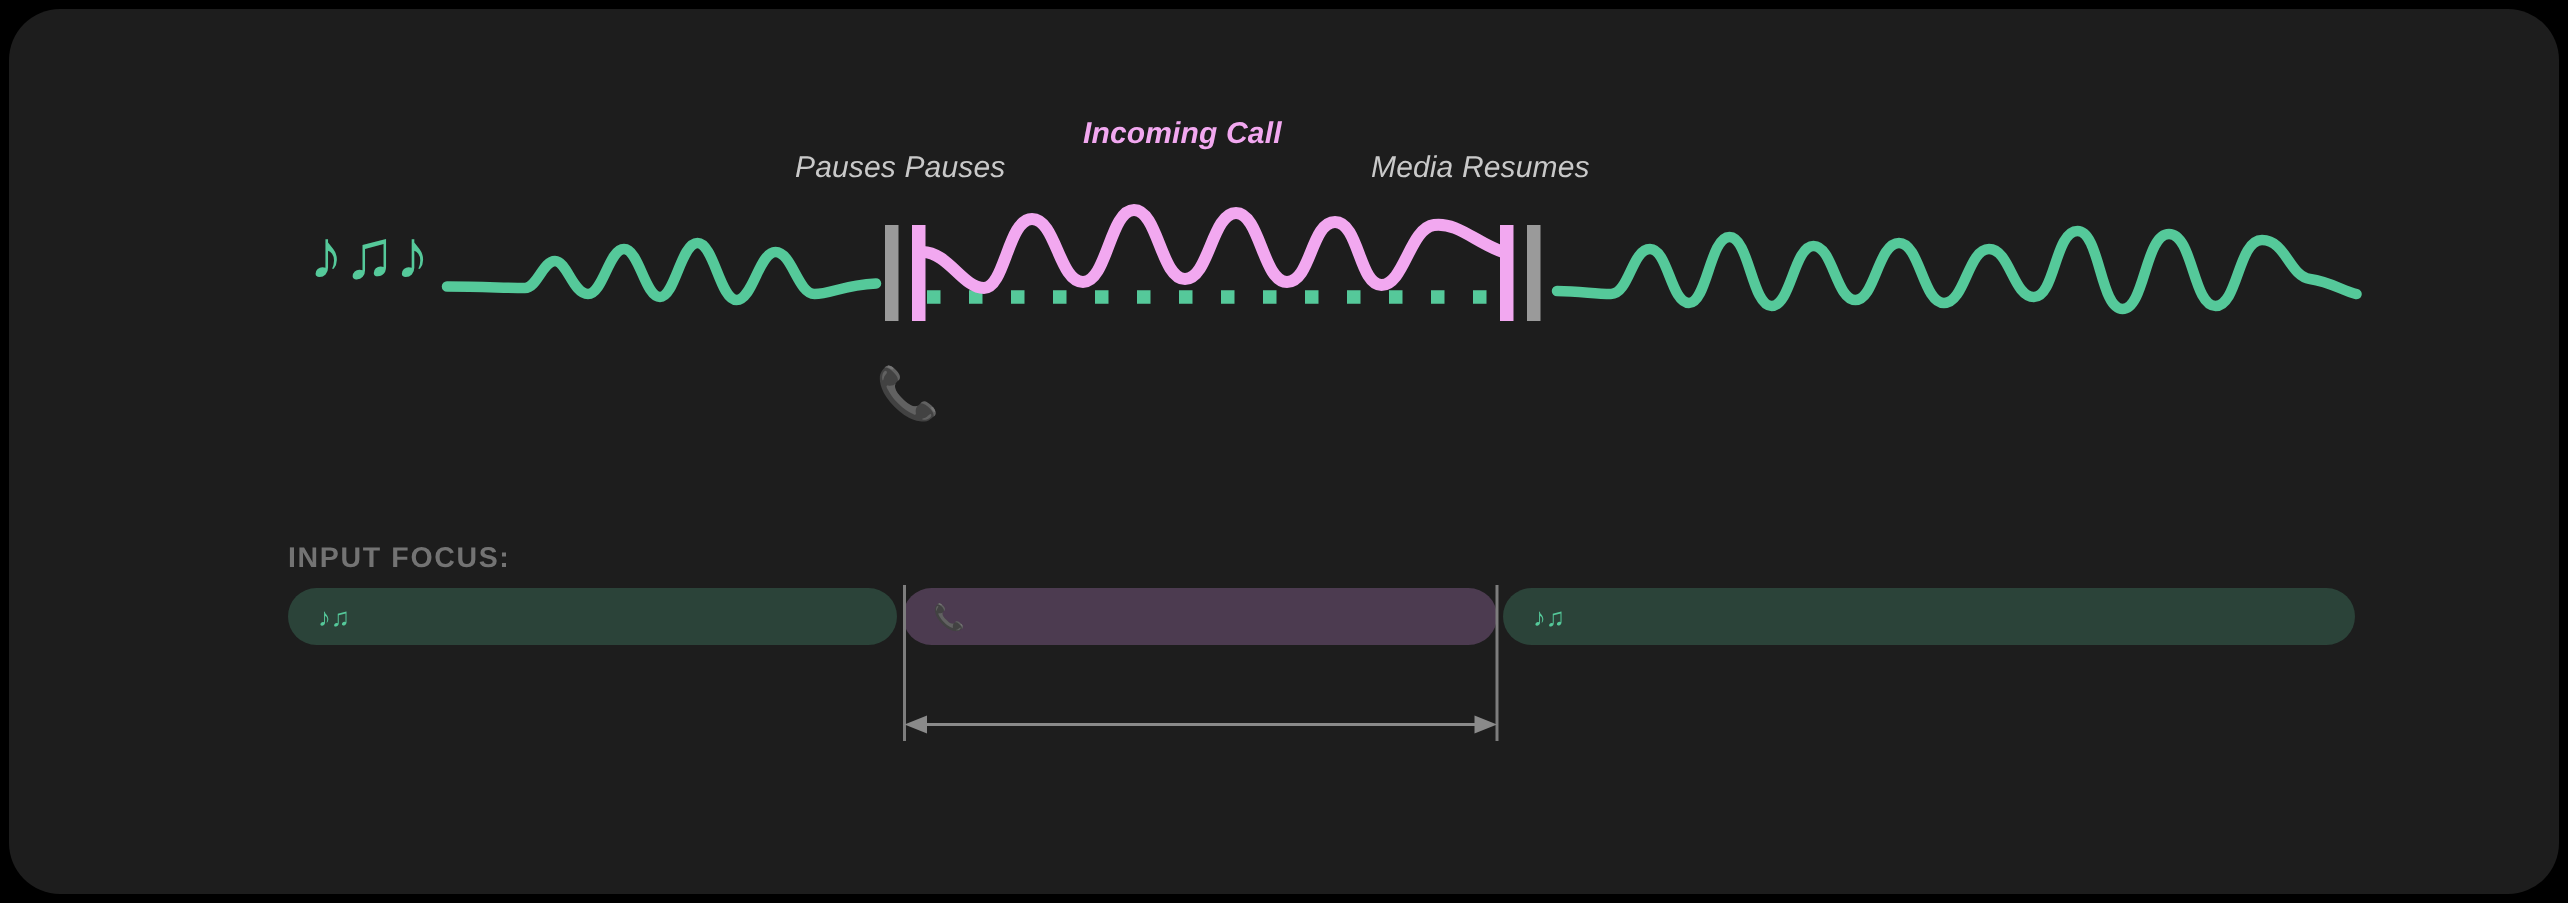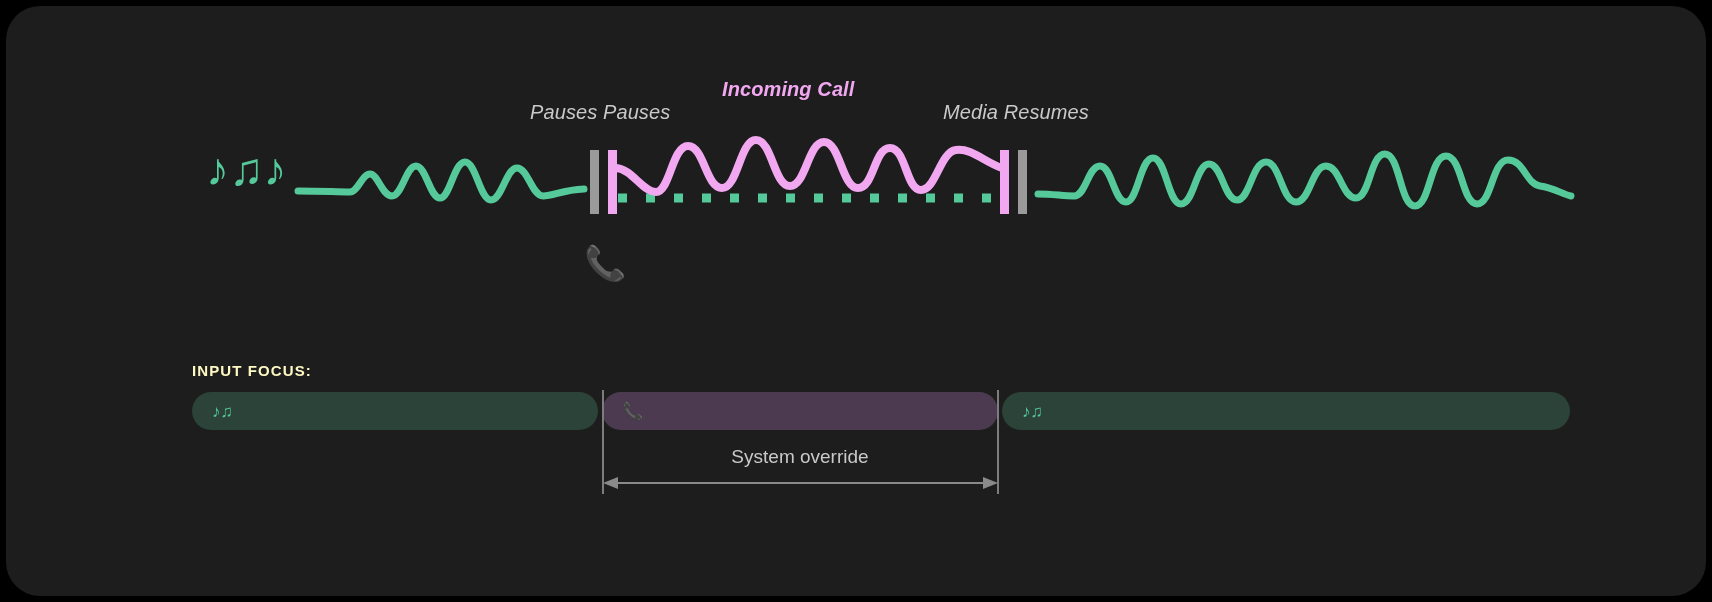--- a/index.html
+++ b/index.html
@@ -34,21 +34,21 @@
   }
   .tl-label {
     position: absolute;
     font-size: 20px;
     color: #c9c9c9;
     white-space: nowrap;
     letter-spacing: 0.1px;
     font-style: italic;
   }
   #label-pauses { left: 524px; top: 95px; }
-  #label-resumes { left: 937px; top: 95px; }
+  #label-resumes { left: 908px; top: 95px; }
   #label-call {
     left: 716px;
     top: 72px;
     color: #f2a8f0;
     font-weight: 700;
     font-size: 20px;
   }
   .svg-layer {
     position: absolute;
     left: 0;
@@ -77,24 +77,24 @@
     position: absolute;
     left: 0;
     top: 340px;
     width: 1700px;
     height: 250px;
   }
   #focus-title {
     position: absolute;
     left: 186px;
     top: 16px;
-    font-size: 15px;
+    font-size: 19px;
     font-weight: 700;
     letter-spacing: 1.1px;
-    color: #fef9c3;
+    color: #737373;
   }
   .bar {
     position: absolute;
     top: 46px;
     height: 38px;
     border-radius: 19px;
     display: flex;
     align-items: center;
   }
   .bar-ico {
@@ -215,21 +215,20 @@
     </div>
 
     <div class="bar" id="bar-call">
       <span class="bar-ico">📞</span>
     </div>
 
     <div class="bar" id="bar-media-2">
       <span class="bar-ico">♪♫</span>
     </div>
 
-    <div id="override-label">System override</div>
 
     <svg id="bracket" width="1700" height="250">
       <line x1="597" y1="44" x2="597" y2="148" stroke="#7d7d7d" stroke-width="2"></line>
       <line x1="992" y1="44" x2="992" y2="148" stroke="#7d7d7d" stroke-width="2"></line>
       <line x1="604" y1="137" x2="985" y2="137" stroke="#8a8a8a" stroke-width="2"></line>
       <polygon points="597,137 612,131 612,143" fill="#8a8a8a"></polygon>
       <polygon points="992,137 977,131 977,143" fill="#8a8a8a"></polygon>
     </svg>
   </div>
 

